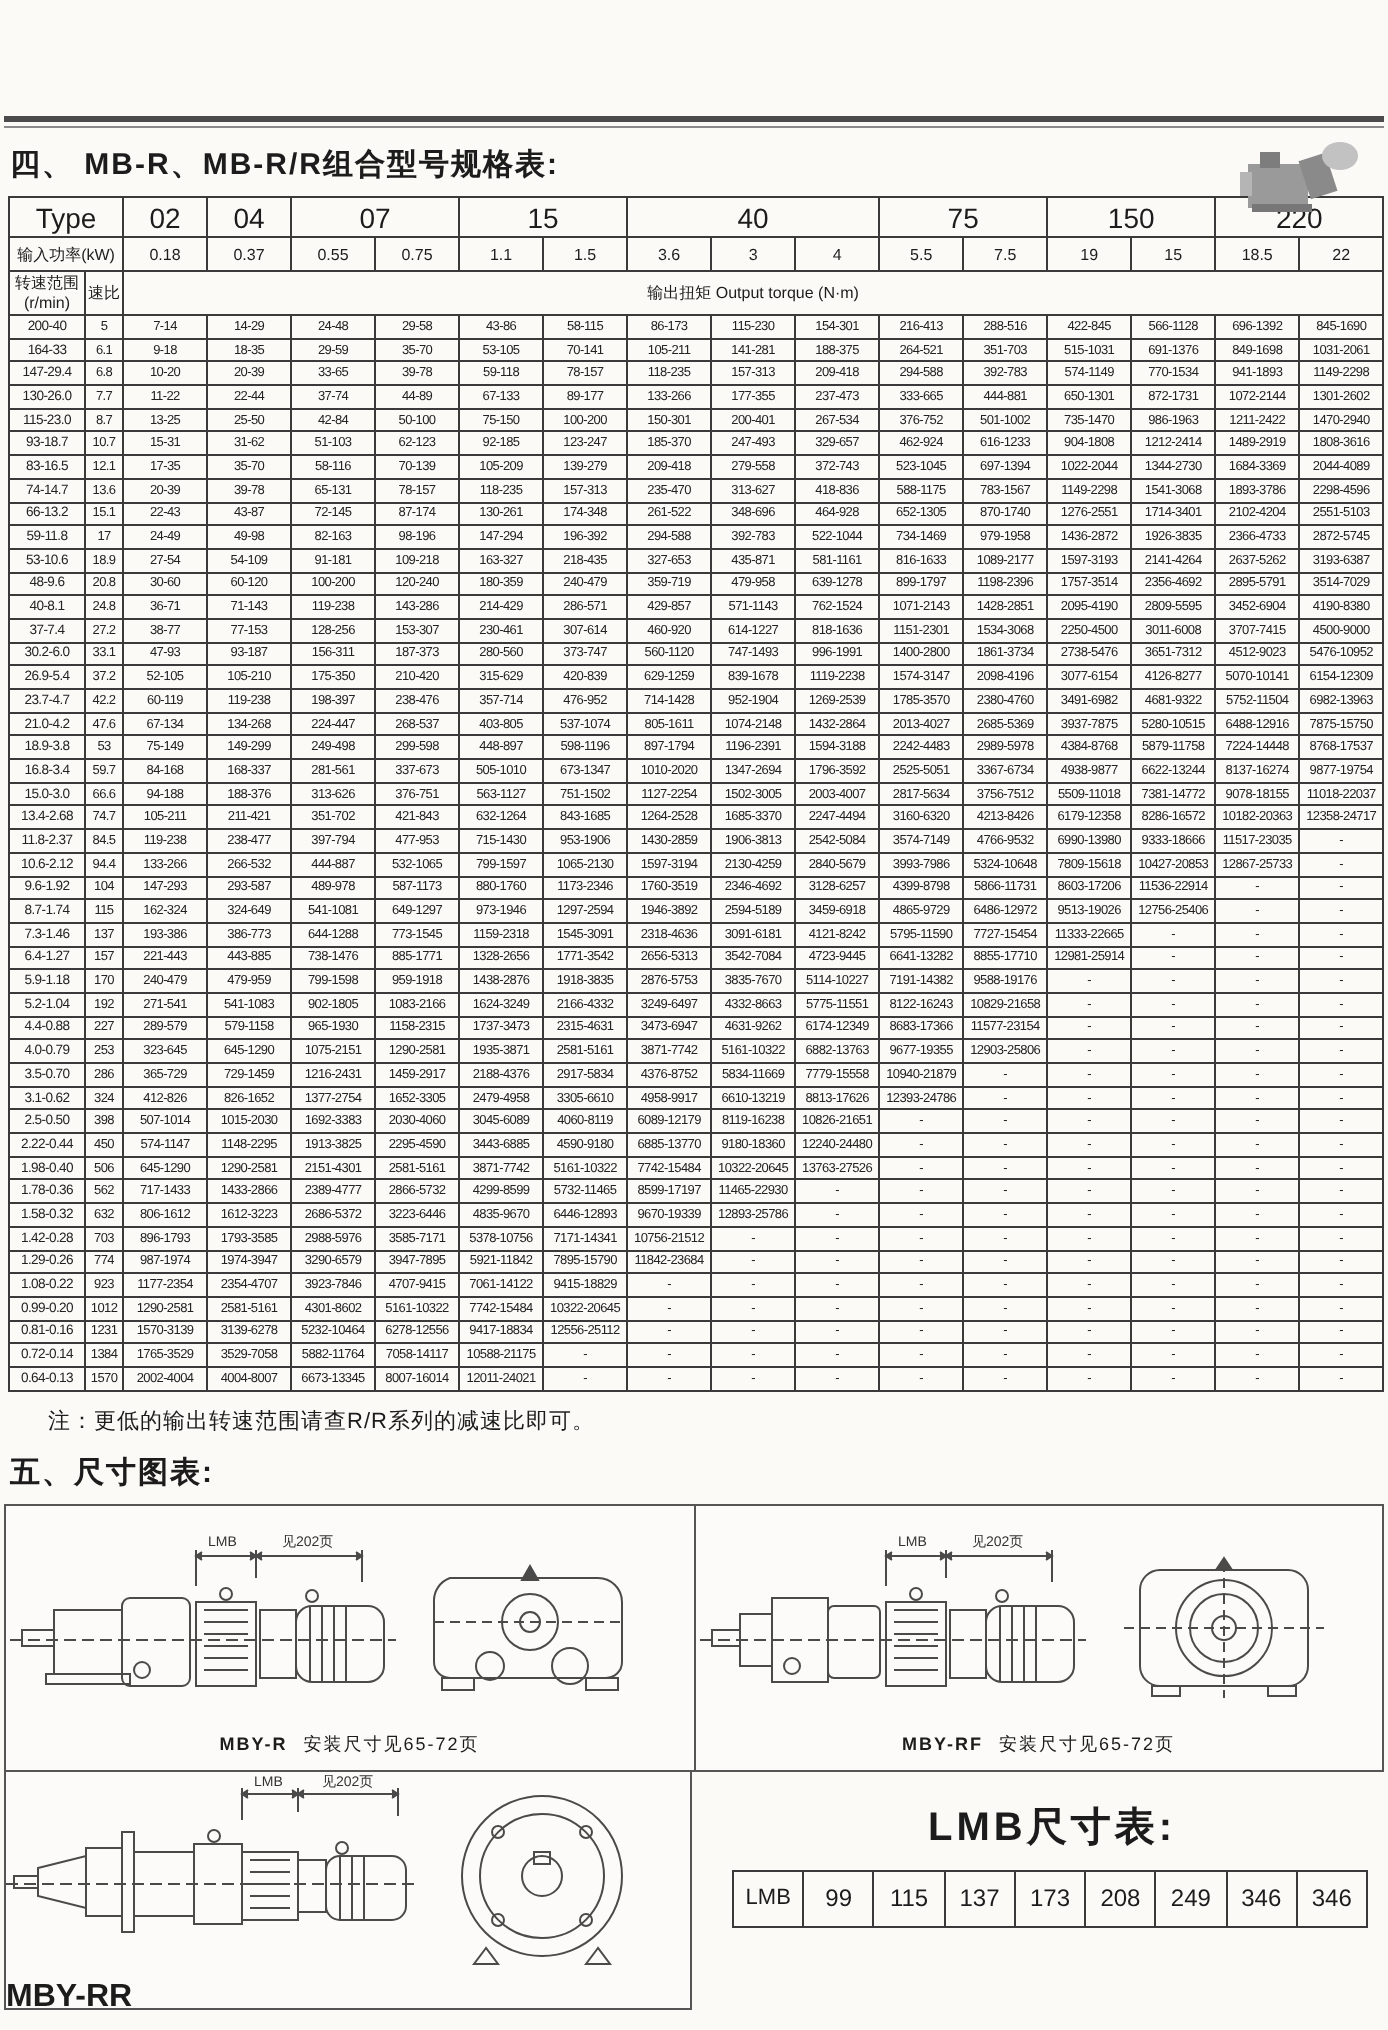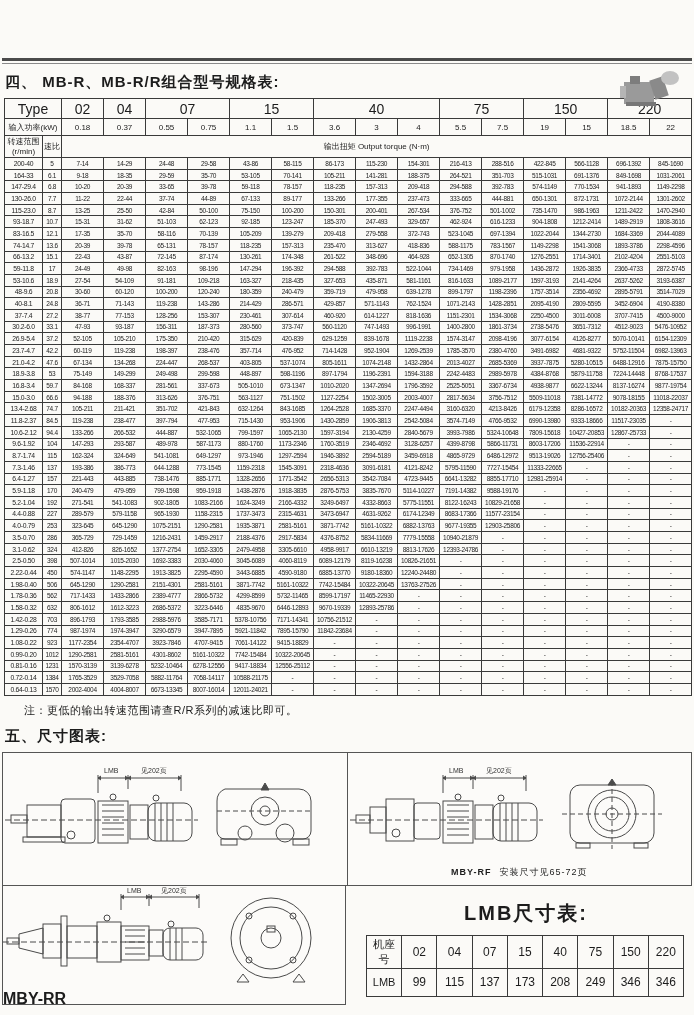--- a/index.html
+++ b/index.html
@@ -1033,20 +1033,23 @@
           <circle cx="242" cy="80" r="7"></circle>
             <circle cx="282" cy="80" r="9"></circle>
           <rect x="218" y="86" width="16" height="6"></rect>
             <rect x="290" y="86" width="16" height="6"></rect>
           <path d="M262 30 l-4 7 h8 z" fill="#4a4a4a"></path>
           <line x1="214" y1="58" x2="310" y2="58" stroke-dasharray="5 3"></line>
         </g>
         <text class="dimtxt" x="101" y="20">LMB</text>
         <text class="dimtxt" x="138" y="20">见202页</text>
       </svg>
+      <div class="caption">
+        <b>MBY-R</b><span>安装尺寸见65-72页</span>
+      </div>
     </div>
     <div class="panel">
       <svg width="340" height="108" viewBox="0 0 340 108">
         <g class="lineart">
           <line x1="95" y1="22" x2="95" y2="40"></line>
             <line x1="125" y1="22" x2="125" y2="36"></line>
             <line x1="178" y1="22" x2="178" y2="38"></line>
           <line x1="95" y1="25" x2="125" y2="25"></line>
             <line x1="125" y1="25" x2="178" y2="25"></line>
           <path d="M98 23 L95 25 L98 27 M122 23 L125 25 L122 27" fill="#4a4a4a"></path>
@@ -1140,31 +1143,20 @@
       </svg>
       <div class="caption">
         <b>MBY-RR</b><span></span>
       </div>
     </div>
     <div class="right-col">
       <div class="lmb-title">LMB尺寸表:</div>
       <table class="lmb">
         <tbody>
             <tr>
-              <th class="lab">机座号</th>
-              <th>02</th>
-              <th>04</th>
-              <th>07</th>
-              <th>15</th>
-              <th>40</th>
-              <th>75</th>
-              <th>150</th>
-              <th>220</th>
-            </tr>
-            <tr>
               <th class="lab">LMB</th>
               <td>99</td>
               <td>115</td>
               <td>137</td>
               <td>173</td>
               <td>208</td>
               <td>249</td>
               <td>346</td>
               <td>346</td>
             </tr>

